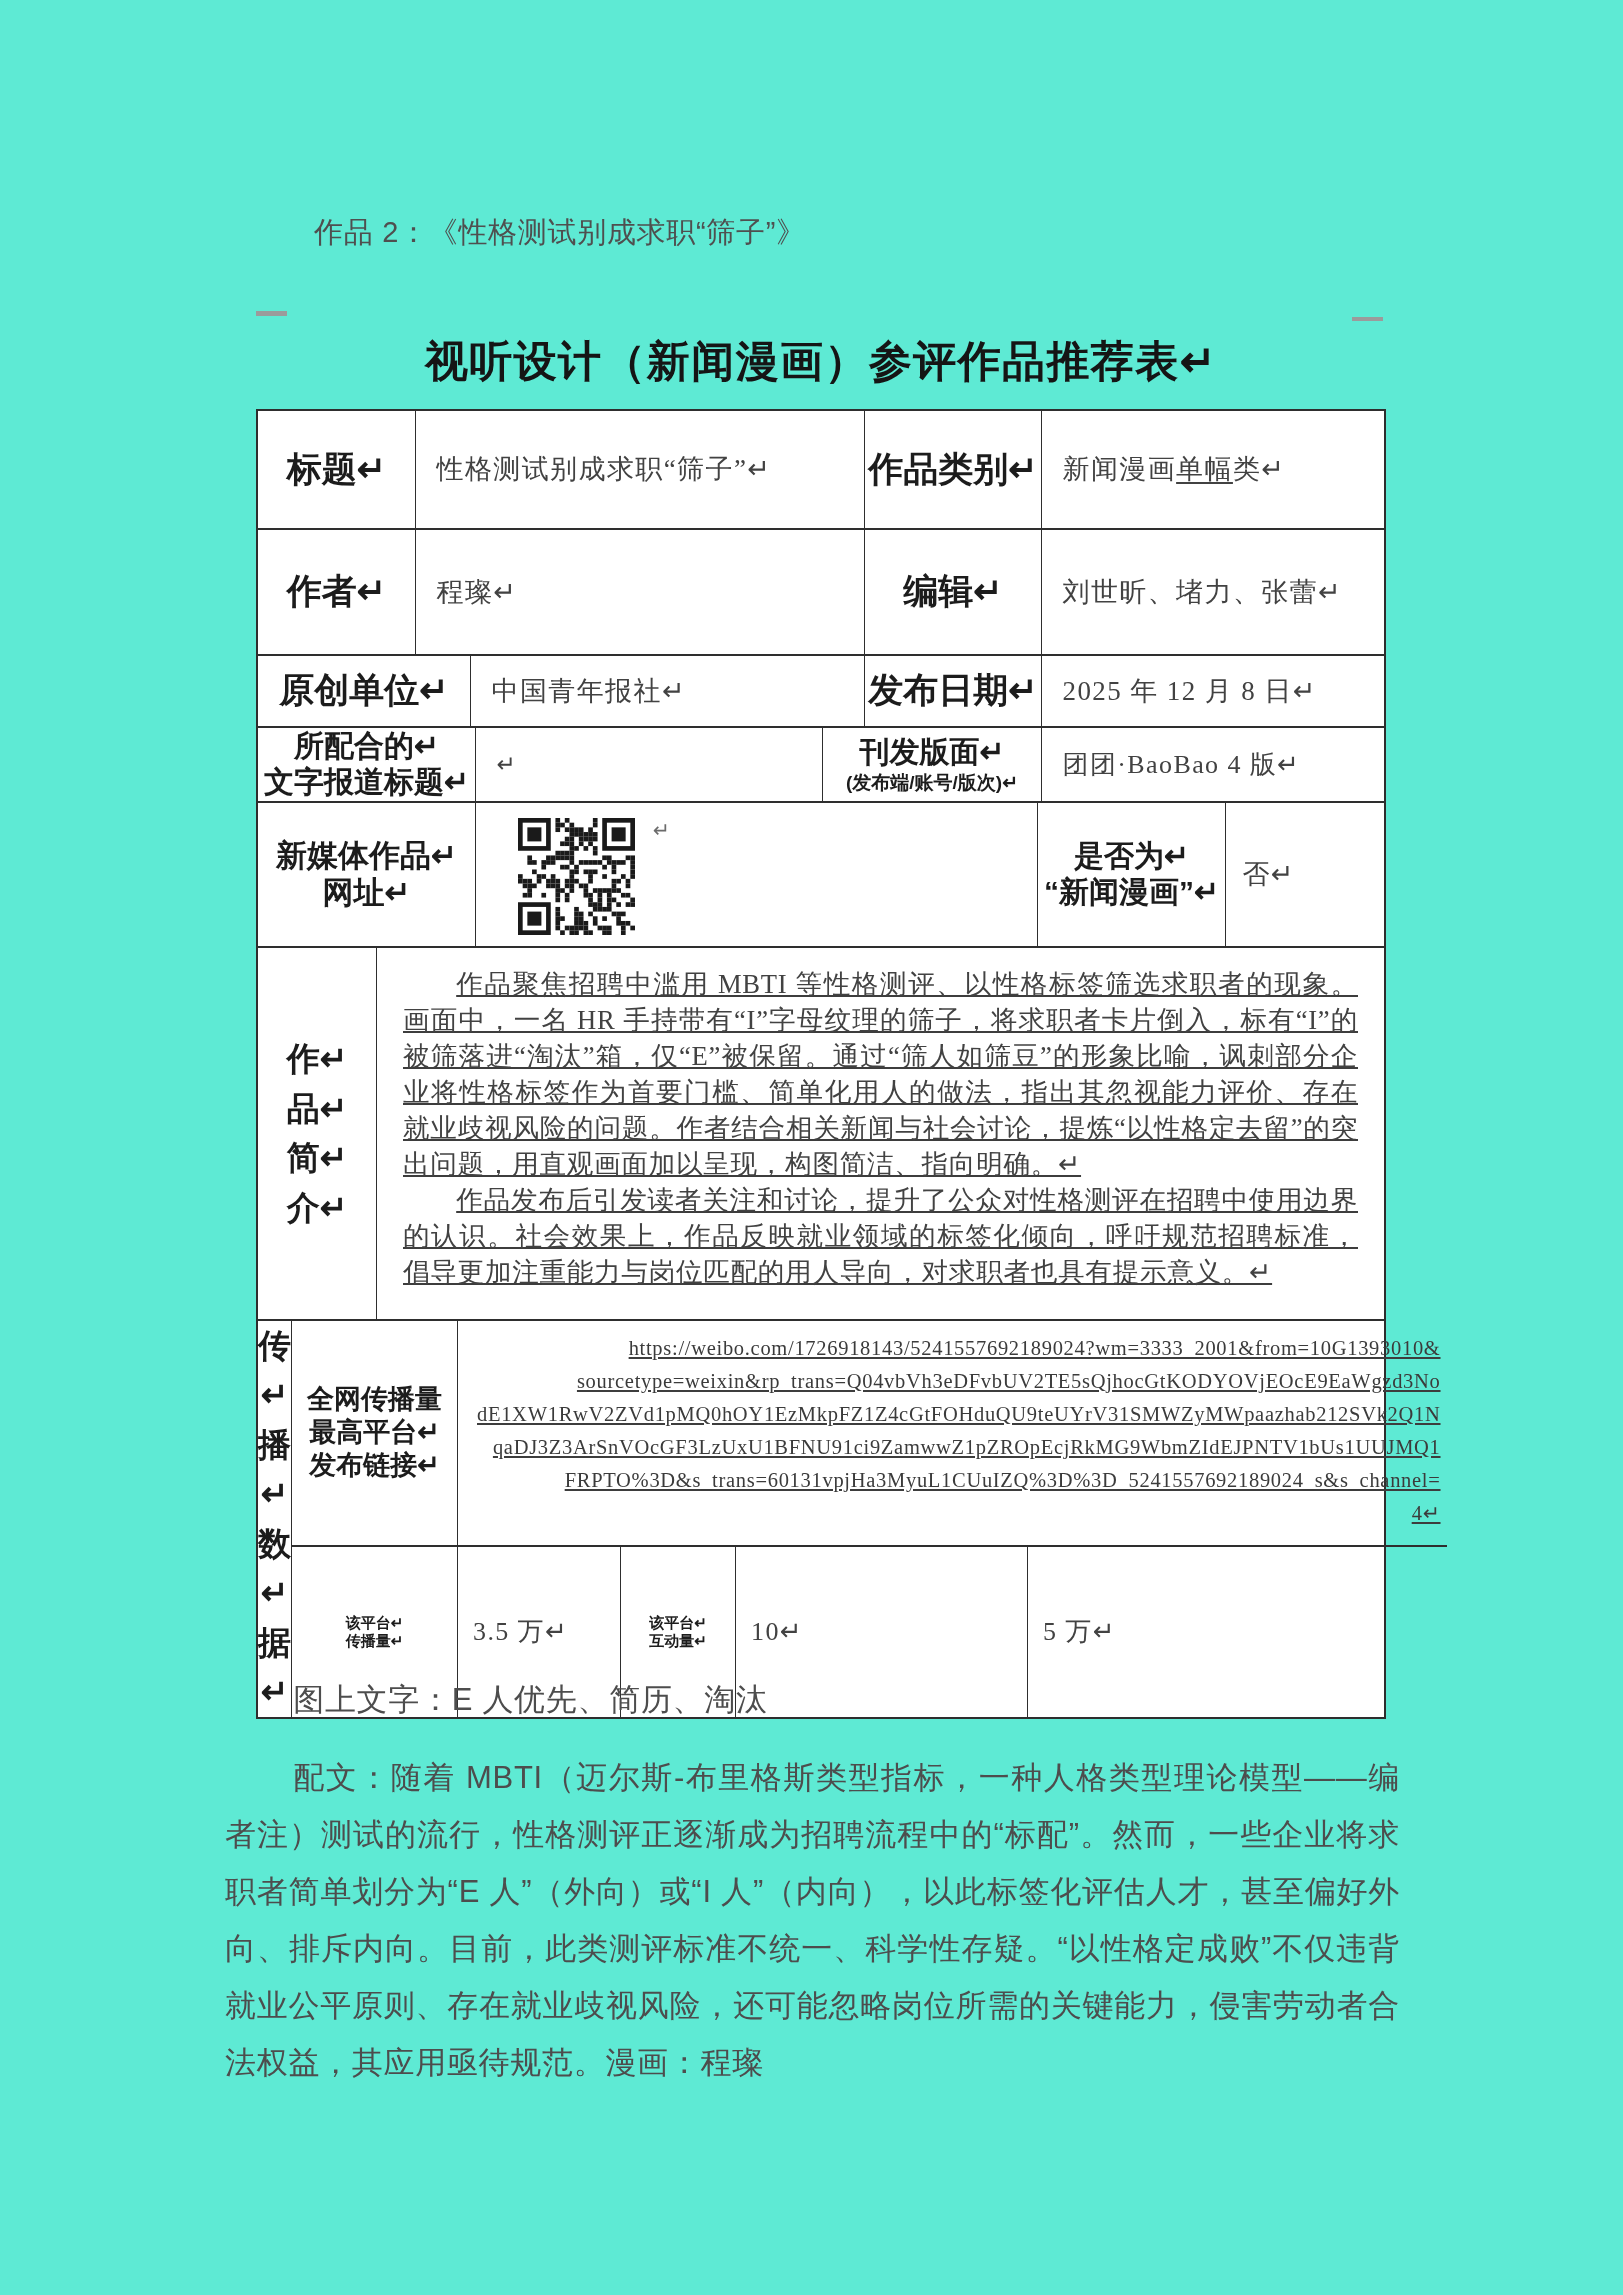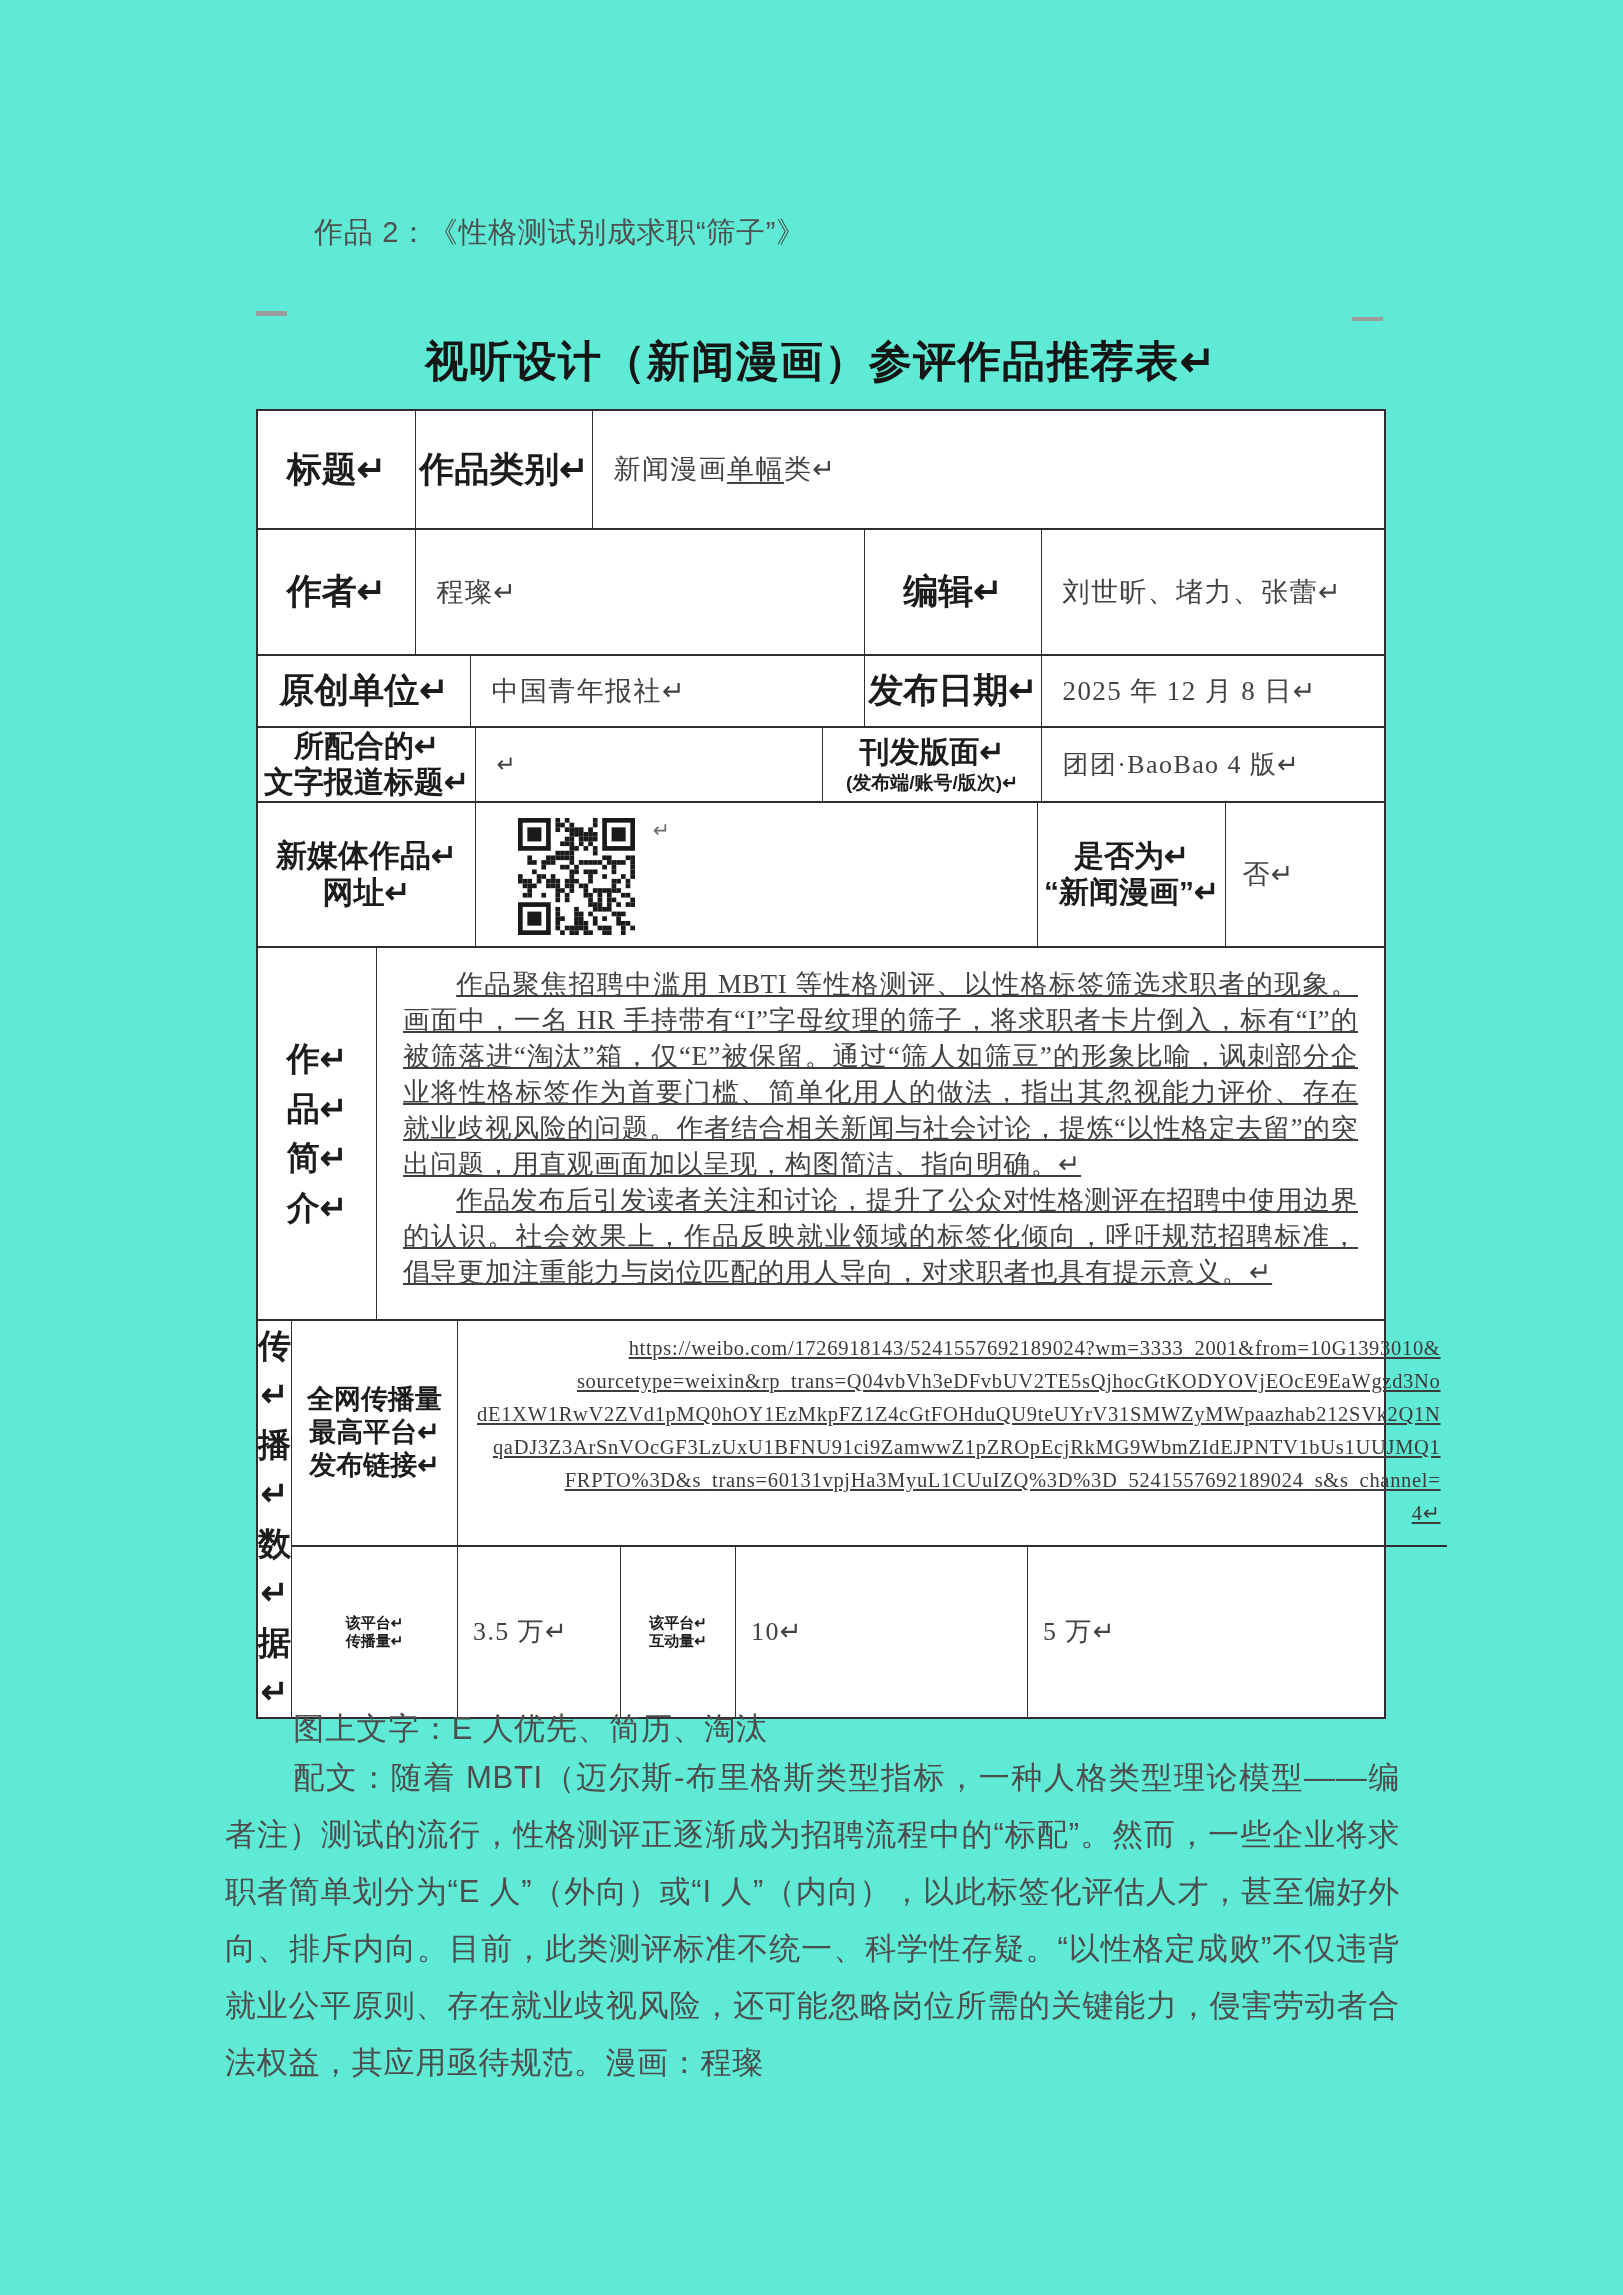--- a/index.html
+++ b/index.html
@@ -24,21 +24,20 @@
   }
   .caption-line {
     position: absolute;
     left: 225px;
     top: 1679px;
     width: 1175px;
     font-size: 31px;
     color: #4d4d4d;
     text-indent: 2.2em;
     letter-spacing: 0.7px;
-    margin-top: 29px;
   }
   .caption-para {
     position: absolute;
     left: 225px;
     top: 1749px;
     width: 1175px;
     font-size: 31px;
     line-height: 57px;
     color: #4d4d4d;
     text-align: justify;
@@ -153,20 +152,21 @@
   <div class="scan">
     <div class="crop-mark left"></div>
     <div class="crop-mark right"></div>
 
     <div class="scan-header">视听设计（新闻漫画）参评作品推荐表↵</div>
 
     <div class="tbl">
 
       <div class="row" style="min-height:119px">
         <div class="cell lbl" style="width:158px">标题↵</div>
+        <div class="cell val" style="width:449px">性格测试别成求职“筛子”↵</div>
         <div class="cell lbl" style="width:177px">作品类别↵</div>
         <div class="cell val grow">
           <div>
             <span>新闻漫画</span><span class="u">单幅</span><span>类↵</span>
           </div>
         </div>
       </div>
 
       <div class="row" style="min-height:126px">
         <div class="cell lbl" style="width:158px">作者↵</div>

